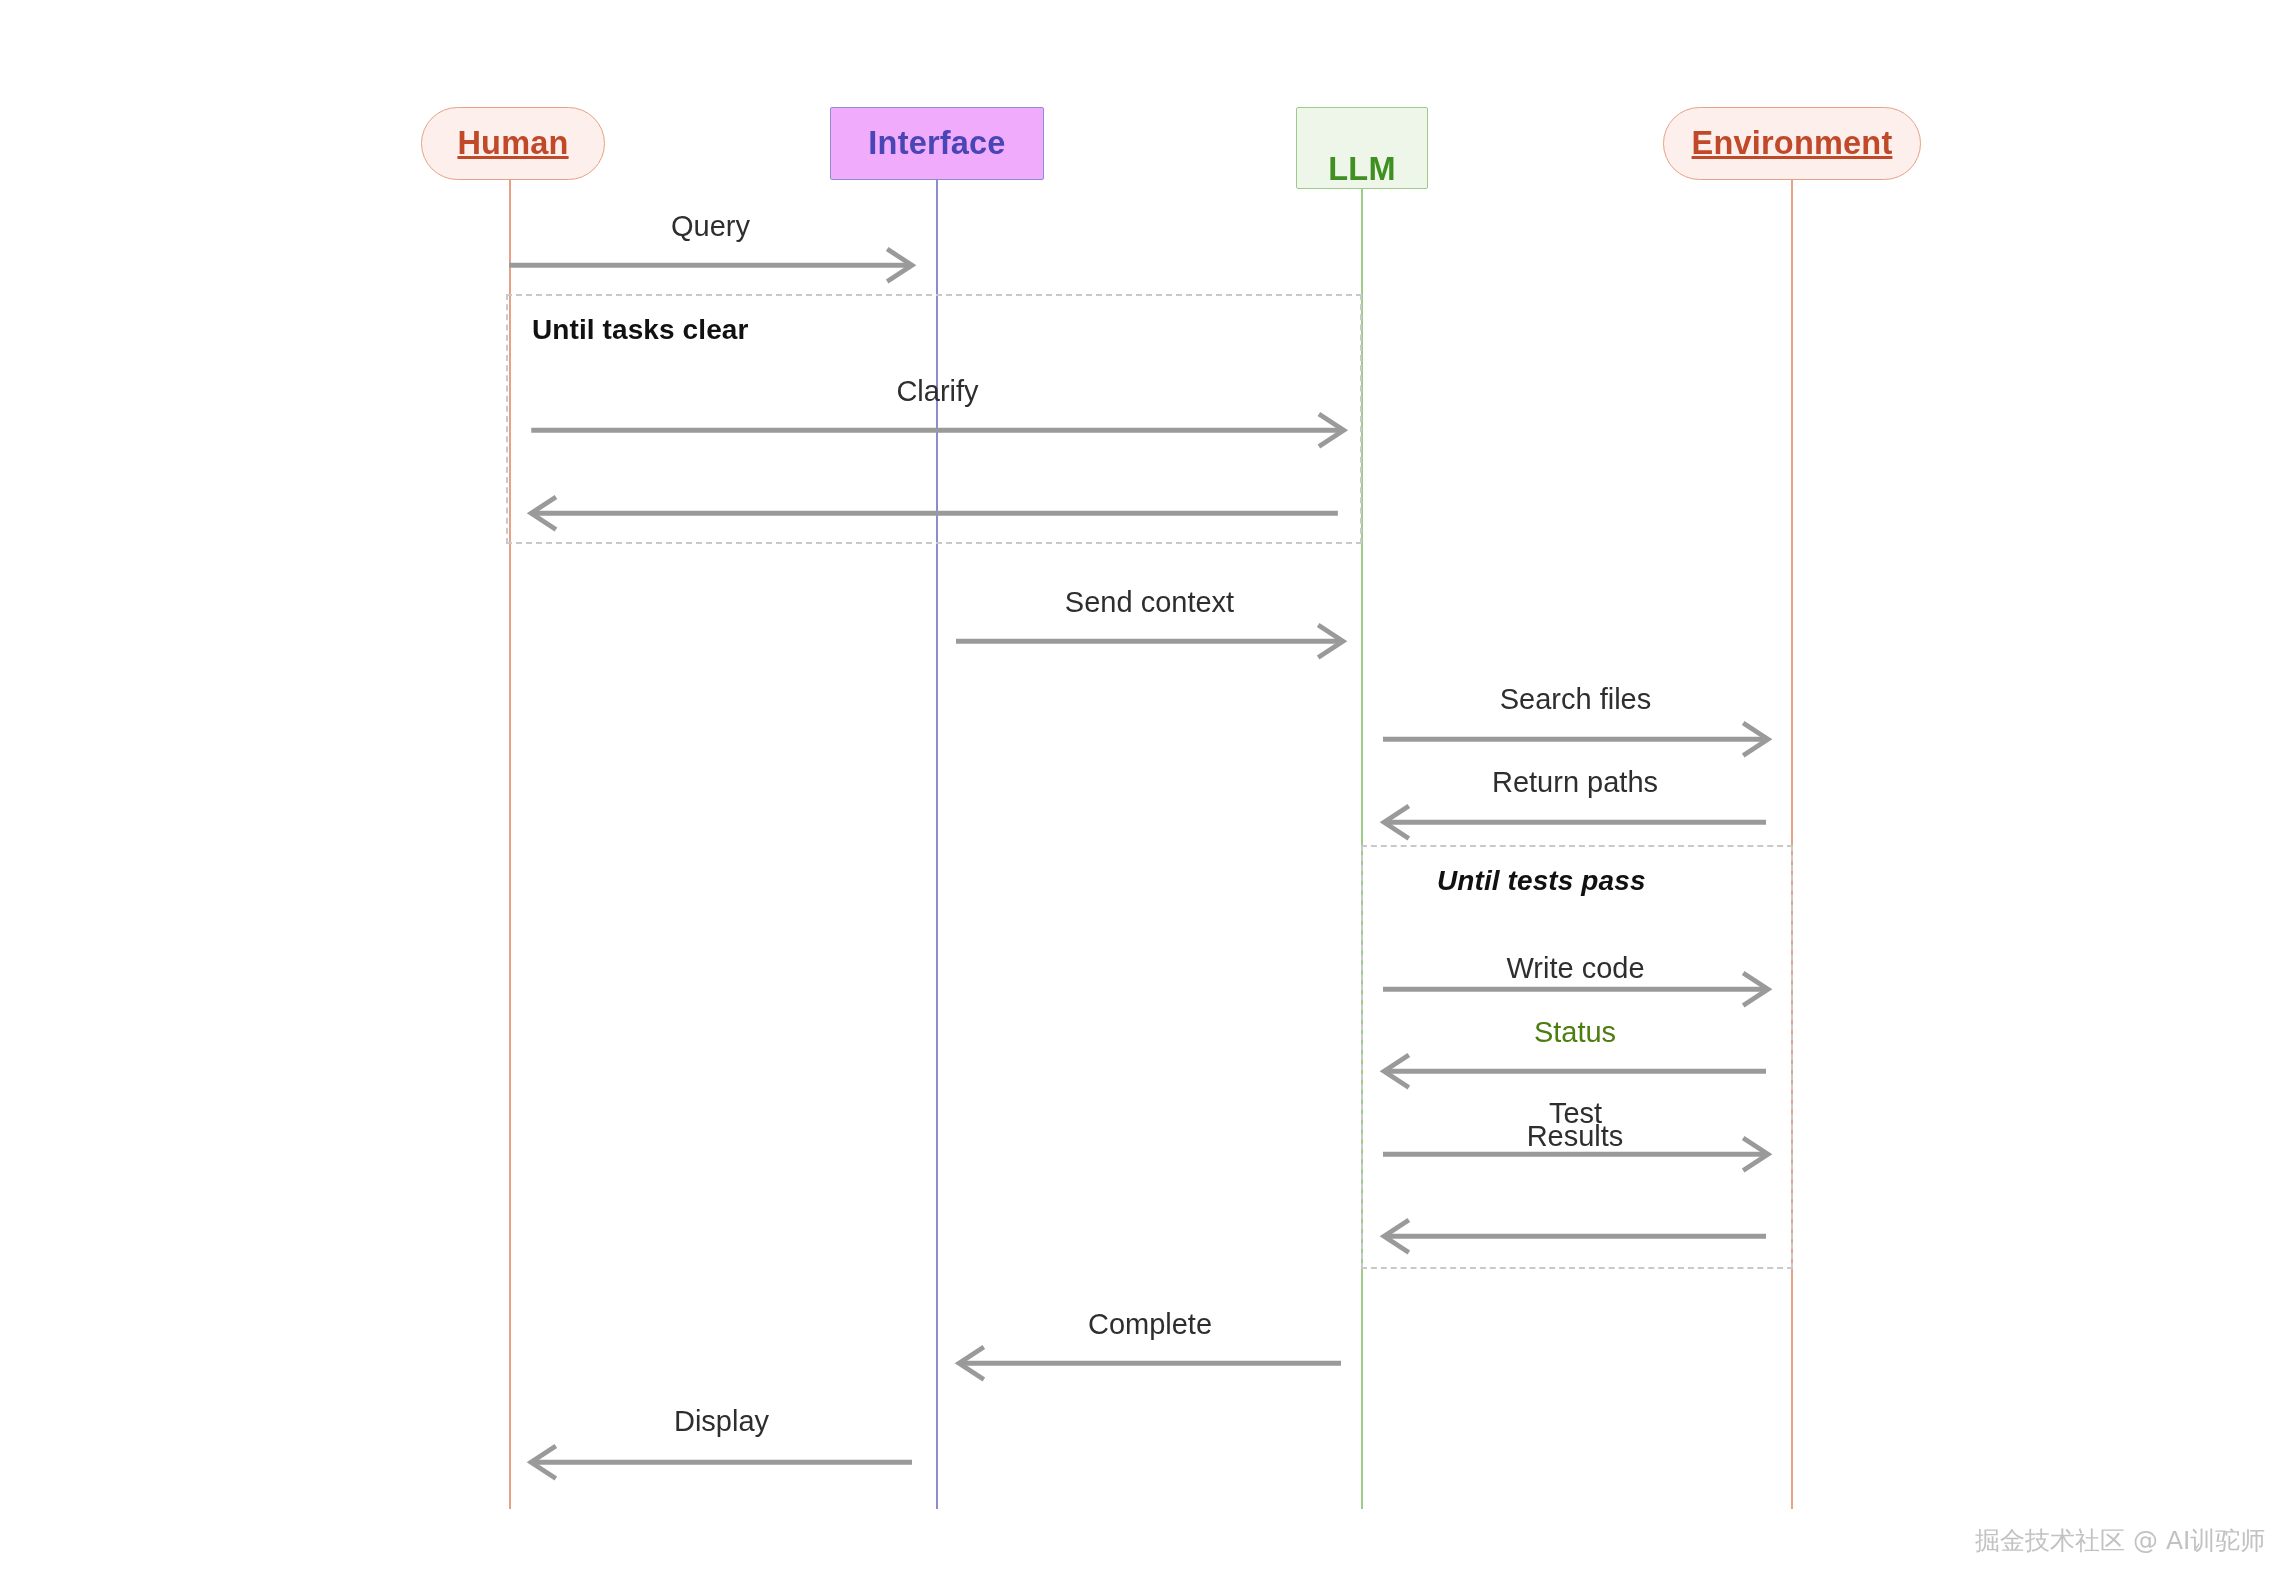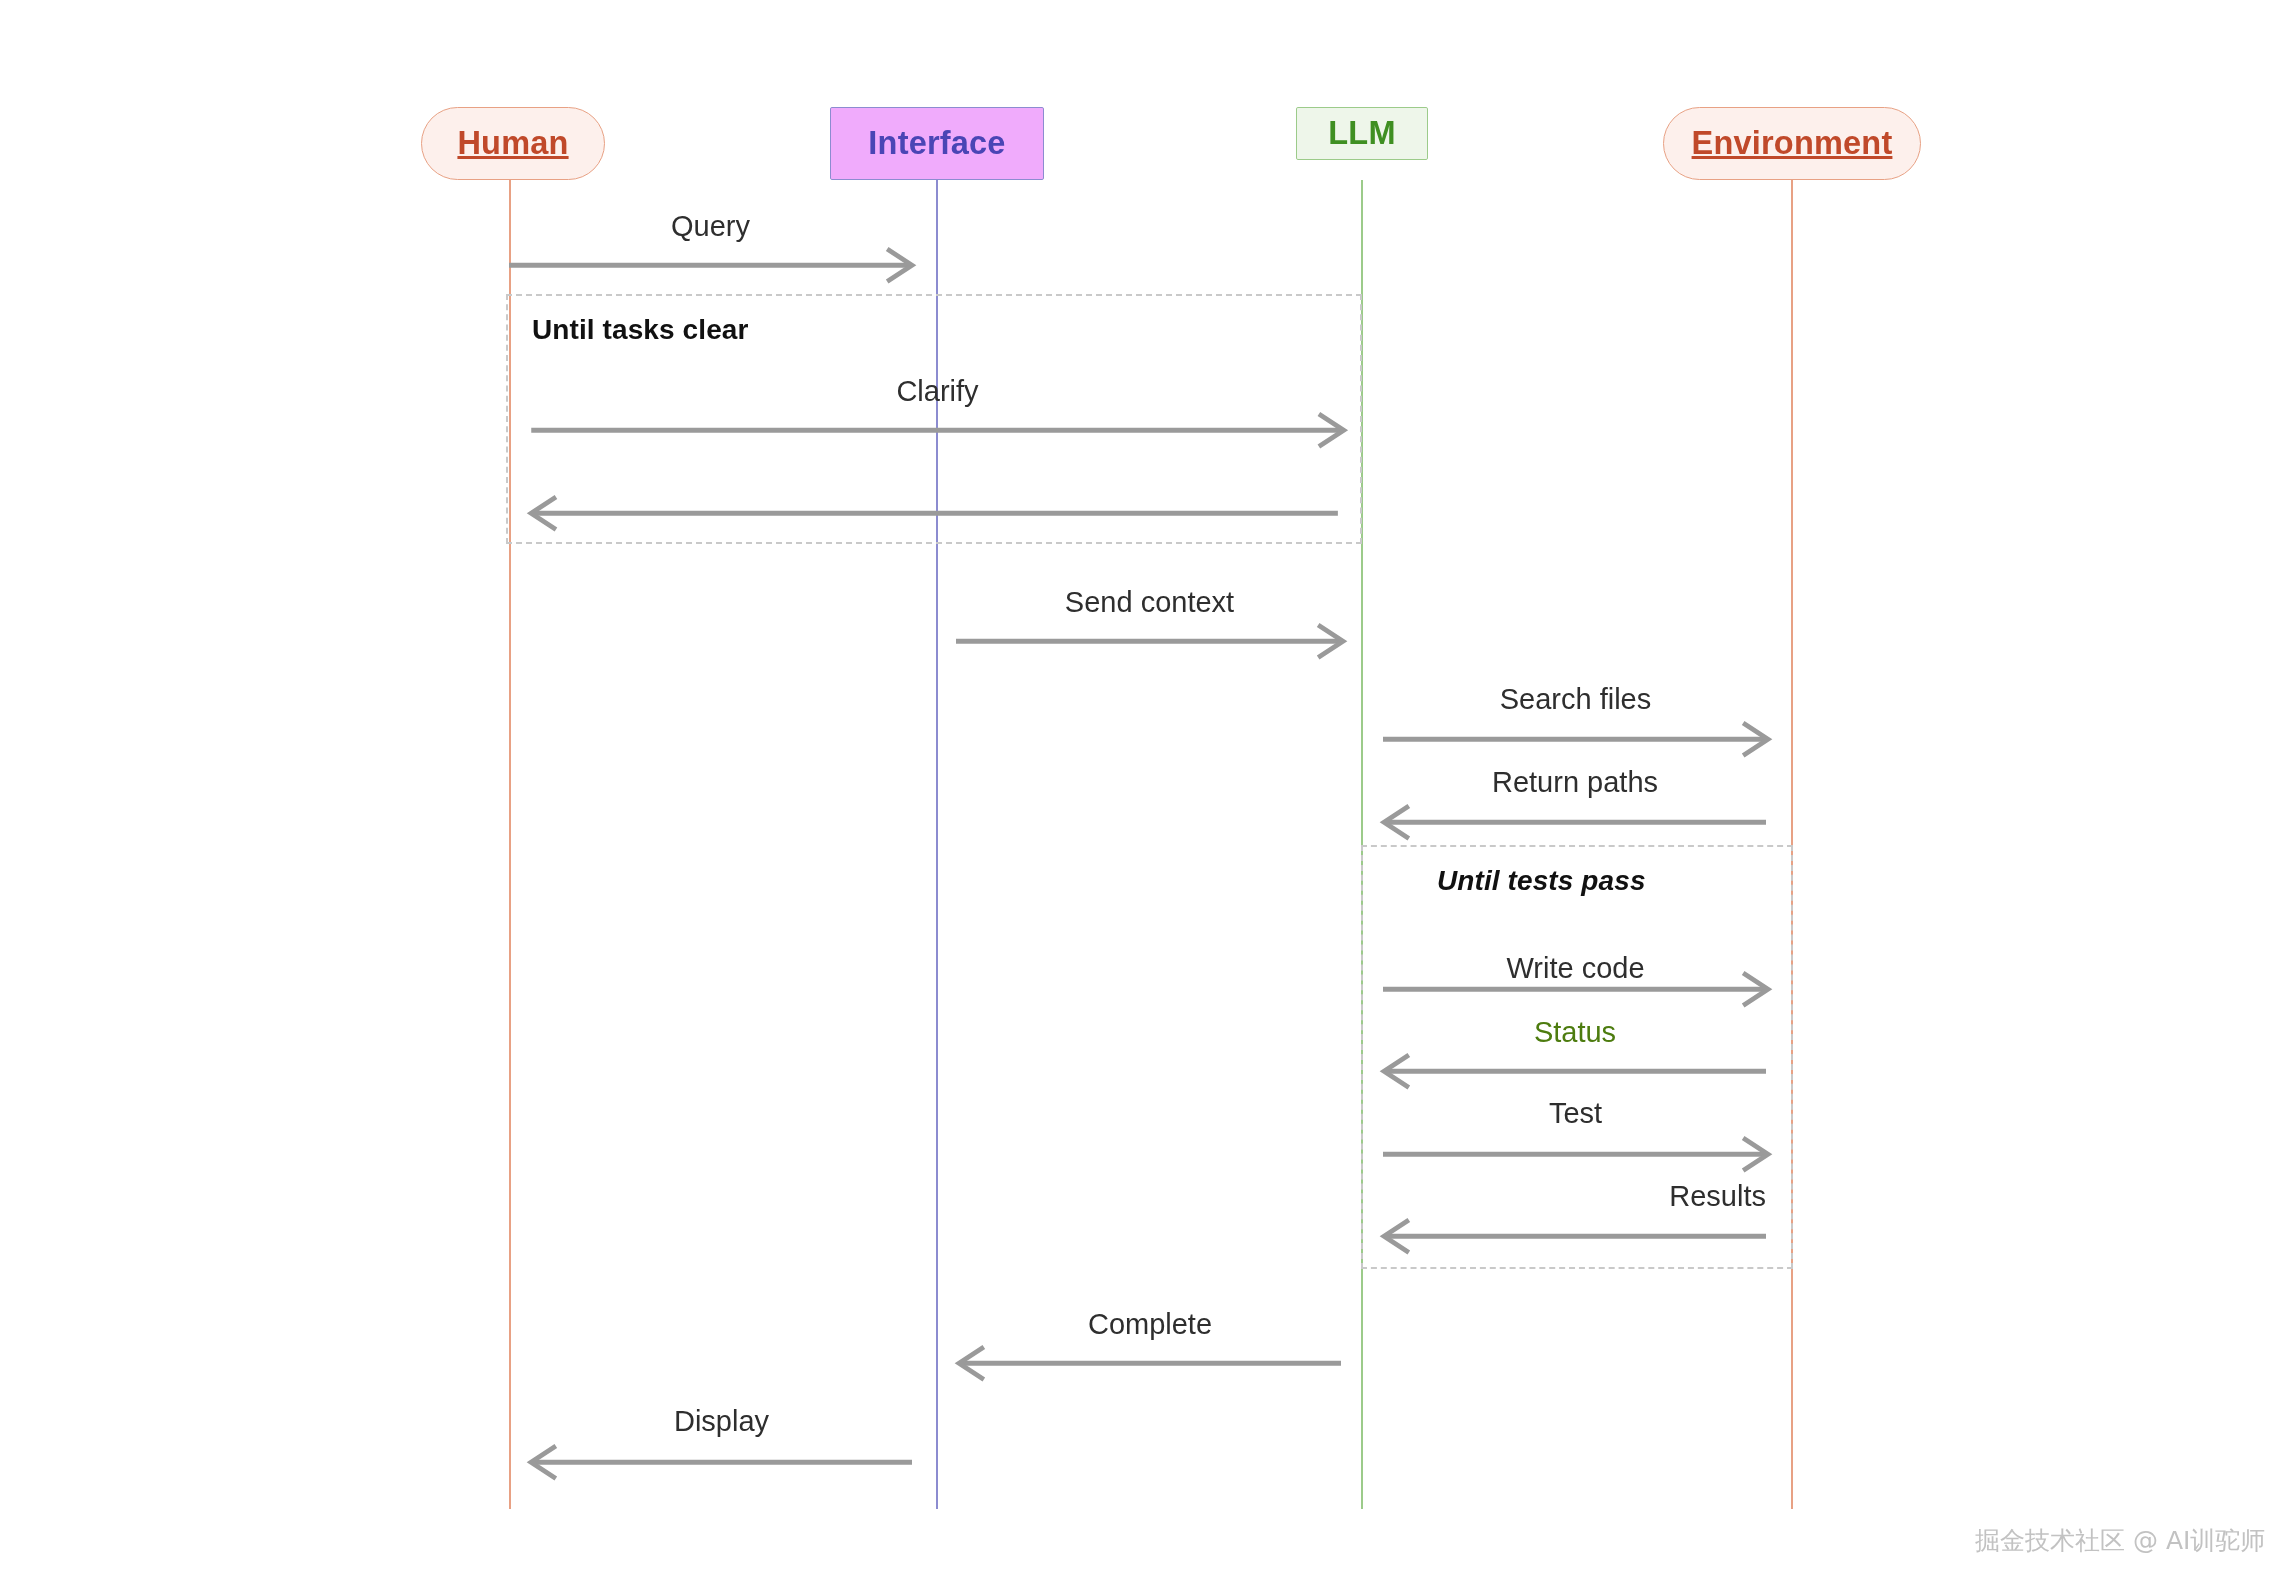--- a/index.html
+++ b/index.html
@@ -154,21 +154,21 @@
         <polyline fill="none" stroke="#9a9a9a" stroke-width="5" stroke-linecap="butt" stroke-linejoin="miter" points="26,0 0,17 26,34"></polyline>
       </svg>
     </div>
     <div class="msg-label" style="left: 1383px; top: 1097px; width: 385px; color: rgb(46, 46, 46);">Test</div>
     <div class="msg-arrow" style="left: 1383px; top: 1138px; width: 385px;">
       <svg width="385" height="32.5" viewBox="0 0 403 34">
         <line y1="17" y2="17" stroke="#9a9a9a" stroke-width="5" x1="0" x2="401"></line>
         <polyline fill="none" stroke="#9a9a9a" stroke-width="5" stroke-linecap="butt" stroke-linejoin="miter" points="377,0 403,17 377,34"></polyline>
       </svg>
     </div>
-    <div class="msg-label" style="left: 1384px; top: 1180px; width: 382px; color: rgb(46, 46, 46); text-align: right;">Results</div>
+    <div class="msg-label" style="left: 1384px; top: 1120px; width: 382px; color: rgb(46, 46, 46);">Results</div>
     <div class="msg-arrow" style="left: 1384px; top: 1220px; width: 382px;">
       <svg width="382" height="32.5" viewBox="0 0 400 34">
         <line y1="17" y2="17" stroke="#9a9a9a" stroke-width="5" x1="2" x2="400"></line>
         <polyline fill="none" stroke="#9a9a9a" stroke-width="5" stroke-linecap="butt" stroke-linejoin="miter" points="26,0 0,17 26,34"></polyline>
       </svg>
     </div>
     <div class="msg-label" style="left: 959px; top: 1308px; width: 382px; color: rgb(46, 46, 46);">Complete</div>
     <div class="msg-arrow" style="left: 959px; top: 1347px; width: 382px;">
       <svg width="382" height="32.5" viewBox="0 0 400 34">
         <line y1="17" y2="17" stroke="#9a9a9a" stroke-width="5" x1="2" x2="400"></line>
@@ -181,21 +181,21 @@
         <line y1="17" y2="17" stroke="#9a9a9a" stroke-width="5" x1="2" x2="399"></line>
         <polyline fill="none" stroke="#9a9a9a" stroke-width="5" stroke-linecap="butt" stroke-linejoin="miter" points="26,0 0,17 26,34"></polyline>
       </svg>
     </div>
     <div class="participant actor" style="left: 421px; top: 107px; width: 184px; height: 73px; background: rgb(253, 240, 236); border: 1.9px solid rgb(232, 161, 132); color: rgb(192, 73, 42);">
       <span>Human</span>
     </div>
     <div class="participant box" style="left: 830px; top: 107px; width: 214px; height: 73px; background: #f0abfc; border: 1.9px solid rgb(140, 140, 208); color: rgb(74, 69, 181);">
       <span>Interface</span>
     </div>
-    <div class="participant box" style="left: 1296px; top: 107px; width: 132px; height: 53px; background: rgb(238, 246, 234); border: 1.9px solid rgb(156, 203, 138); color: rgb(63, 143, 34);">
+    <div class="participant box" style="left: 1296px; top: 107px; width: 132px; height: 82px; background: rgb(238, 246, 234); border: 1.9px solid rgb(156, 203, 138); color: rgb(63, 143, 34); align-items: flex-end;">
       <span>LLM</span>
     </div>
     <div class="participant actor" style="left: 1663px; top: 107px; width: 258px; height: 73px; background: rgb(253, 240, 236); border: 1.9px solid rgb(232, 161, 132); color: rgb(192, 73, 42);">
       <span>Environment</span>
     </div>
     <div class="watermark" style="left: 1975px; top: 1524px;">掘金技术社区 @ AI训驼师</div>
   </div>
 
 
 </body></html>

